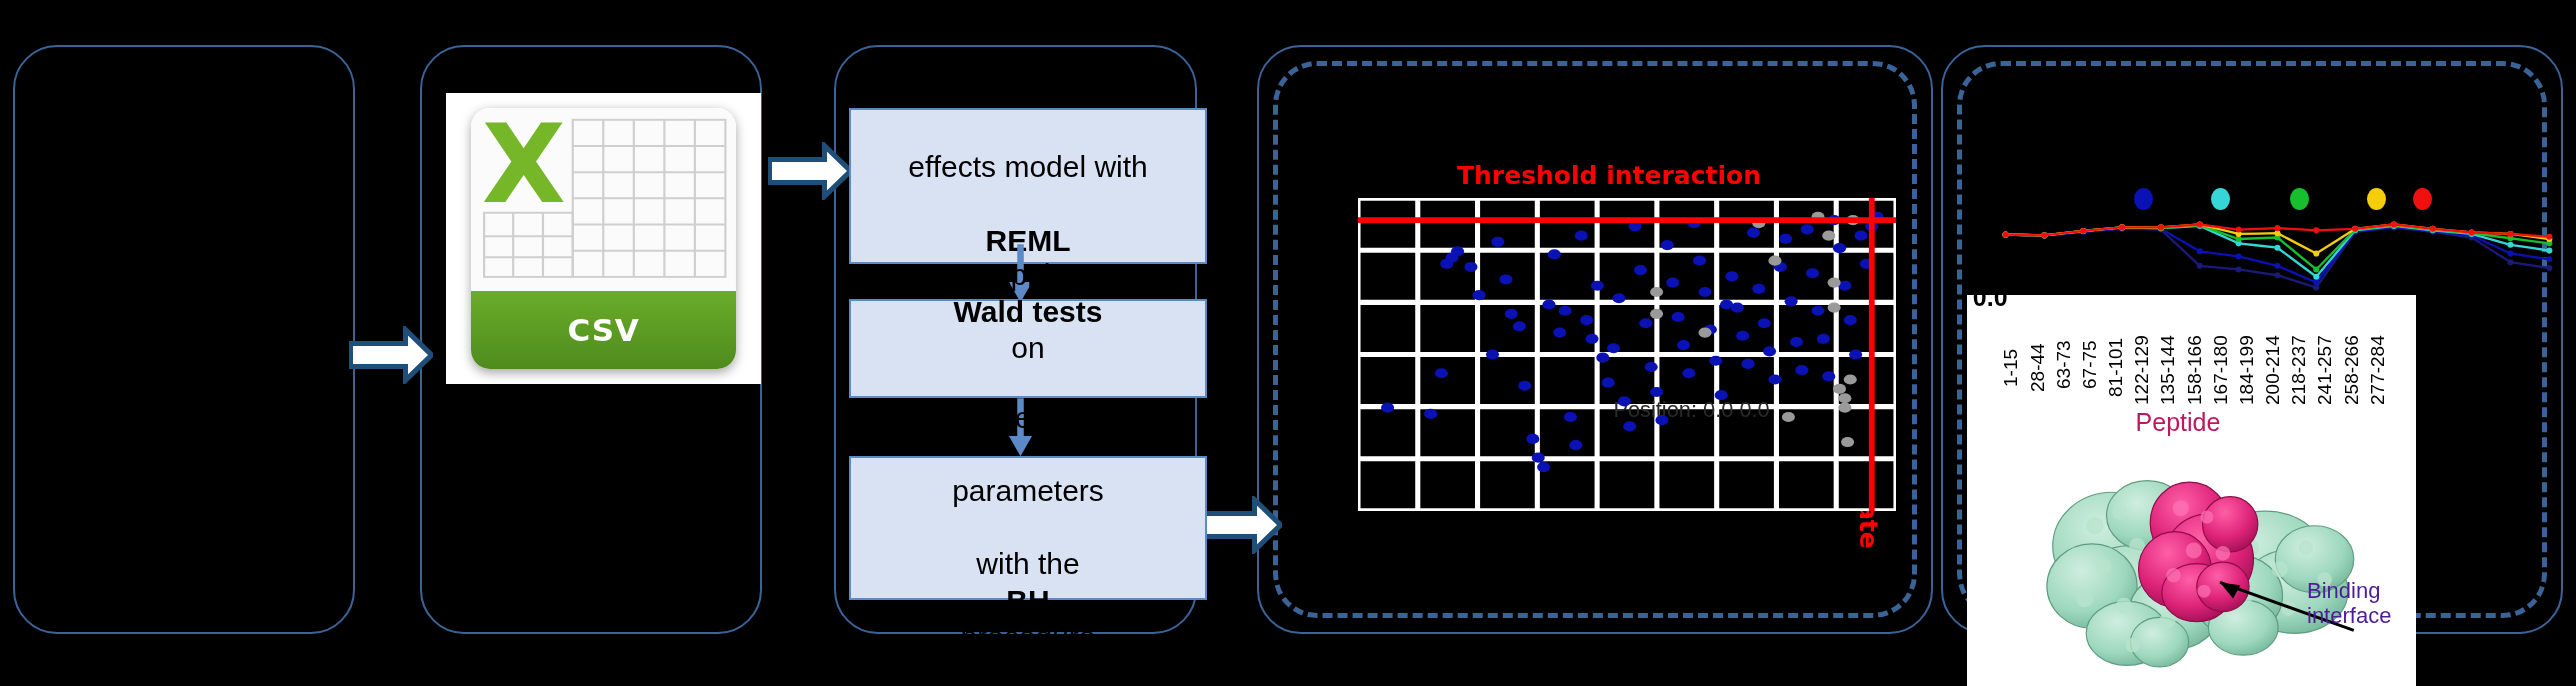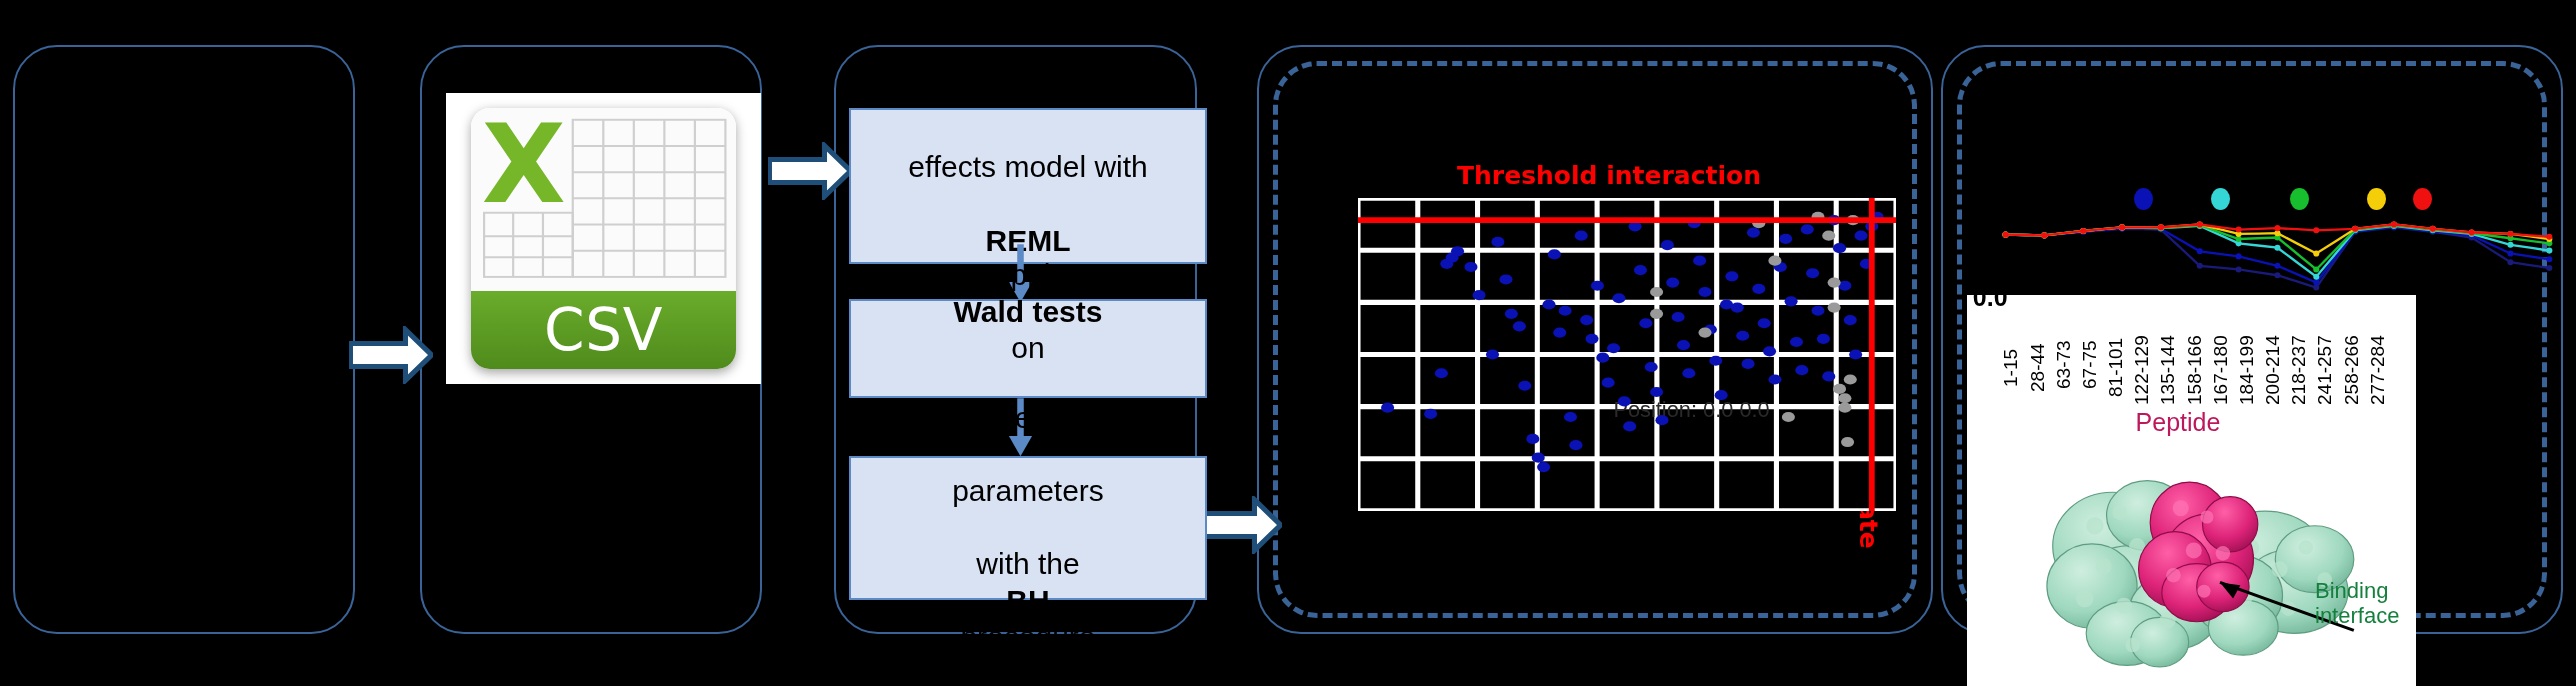--- a/index.html
+++ b/index.html
@@ -26,21 +26,21 @@
   
   .csvwrap{position:absolute;background:#fff;box-sizing:border-box;}
   .csvicon{position:absolute;left:8%;top:5%;width:84%;height:90%;
            border-radius:19px;overflow:hidden;
            background:linear-gradient(#fdfdfd,#f0f0f0);
            box-shadow:0 3.6px 10.2px rgba(0,0,0,.35);}
   .csvgrid{position:absolute;left:0;top:0;width:100%;height:70%;}
   .csvband{position:absolute;left:0;bottom:0;width:100%;height:30%;
            background:linear-gradient(#6aac2b,#4f8b1c);
            display:flex;align-items:center;justify-content:center;}
-  .csvband span{color:#fff;font-weight:normal;font-size:58px;letter-spacing:0.7px;
+  .csvband span{color:#fff;font-weight:bold;font-size:31px;letter-spacing:0.7px;
                 font-family:"DejaVu Sans",sans-serif;}
   .csvx{position:absolute;left:4%;top:2%;width:36%;height:48%;
         color:#76b72a;font-weight:bold;font-size:109px;line-height:.95;
         font-family:"DejaVu Sans",sans-serif;}
 
   
   .scatter{position:absolute;}
   .scatter svg{display:block;}
   .redlabel{position:absolute;color:#FF0000;font-weight:bold;
             font-family:"DejaVu Sans",sans-serif;white-space:nowrap;}
@@ -53,22 +53,22 @@
   .axislabels{position:absolute;}
   .axislabels .tick{position:absolute;transform-origin:left top;
       transform:rotate(-90deg);white-space:nowrap;color:#000;
       font-family:"Liberation Sans",sans-serif;}
   .xtitle{position:absolute;color:#be185d;text-align:center;
       font-family:"Liberation Sans",sans-serif;}
   .ylabel-ghost{position:absolute;color:#000;font-weight:bold;
       font-family:"Liberation Sans",sans-serif;}
   .protein{position:absolute;}
   .protein svg{display:block;}
-  .bindlabel{position:absolute;color:#15803d;line-height:1.15;
-      font-family:"Liberation Sans",sans-serif;margin-left:8px;}
+  .bindlabel{position:absolute;color:#4c1d95;line-height:1.15;
+      font-family:"Liberation Sans",sans-serif;}
   .legenddot{position:absolute;border-radius:50%;}
 </style>
 </head>
 <body>
 
 <div class="panel" style="left:13px;top:45px;width:342px;height:589px;"></div>
 
 <div class="panel" style="left:420px;top:45px;width:342px;height:589px;"></div>
 
 <div class="panel" style="left:834px;top:45px;width:363px;height:589px;"></div>

